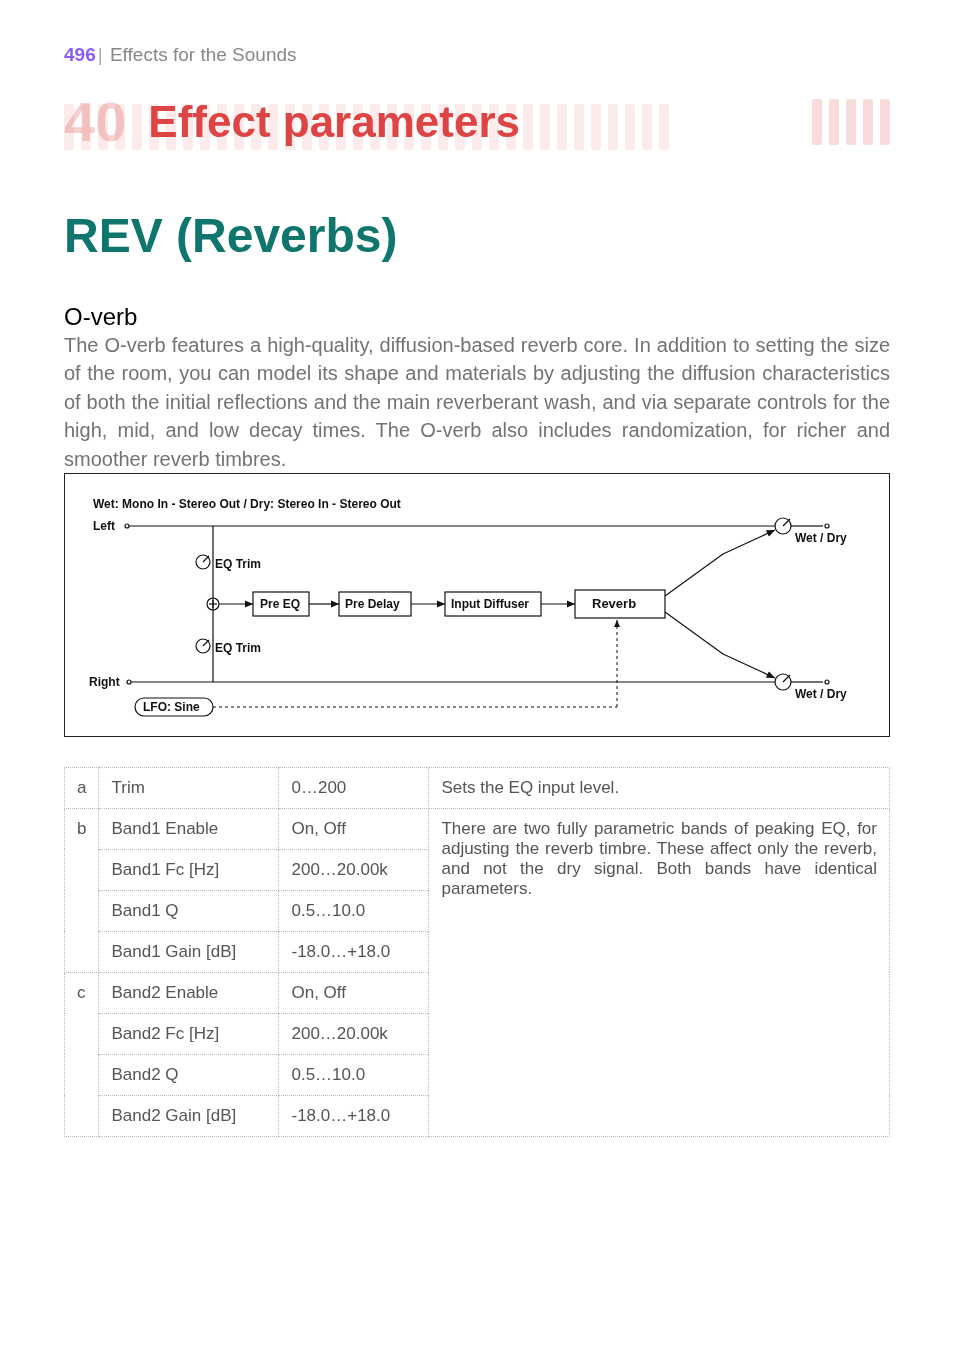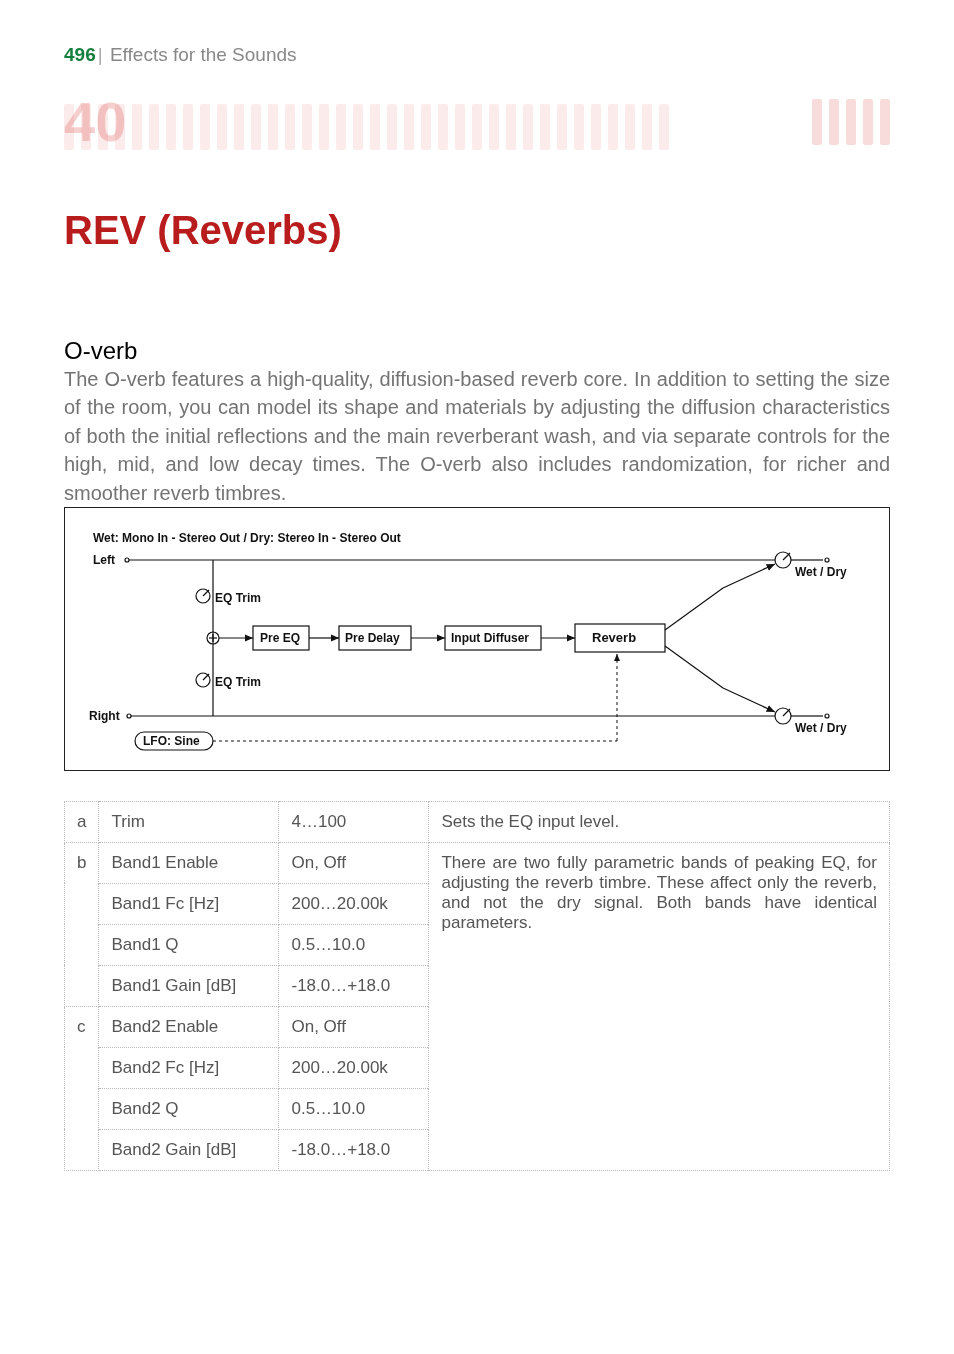--- a/index.html
+++ b/index.html
@@ -10,21 +10,21 @@
     font-family: "Helvetica Neue", Arial, sans-serif;
     color: #444;
     position: relative;
     padding: 44px 64px 44px 64px;
   }
   .page-header {
     font-size: 19px;
     color: #888;
     margin-bottom: 28px;
   }
-  .page-header .num { font-weight: 700; color: #15803d; }
+  .page-header .num { font-weight: 700; color: #8b5cf6; }
   .page-header .sep { margin: 0 2px; color: #aaa; }
   .chapter-row {
     display: flex;
     align-items: center;
     gap: 22px;
     margin-bottom: 58px;
   }
   .chapter-number {
     font-size: 56px;
     font-weight: 700;
@@ -52,24 +52,24 @@
     display: flex;
     gap: 7px;
     position: absolute;
     left: 64px;
     top: 104px;
     opacity: 0.10;
     z-index: -1;
   }
   .bars-under span { width: 10px; height: 46px; background: #d44; border-radius: 2px; }
   h2.section-heading {
-    font-size: 40px;
+    font-size: 48px;
     font-weight: 700;
-    color: #b91c1c;
-    margin-bottom: 84px;
+    color: #0f766e;
+    margin-bottom: 40px;
   }
   h3.sub-heading {
     font-size: 24px;
     font-weight: 500;
     color: #000000;
   }
   p.body-text {
     font-size: 20px;
     color: #737373;
     line-height: 1.42;
@@ -140,20 +140,21 @@
     <span></span>
     <span></span>
     <span></span>
     <span></span>
     <span></span>
     <span></span>
 </div>
 
 <div class="chapter-row">
   <div class="chapter-number">40</div>
+  <div class="chapter-title">Effect parameters</div>
   <div class="bars">
     <span></span>
       <span></span>
       <span></span>
       <span></span>
       <span></span>
   </div>
 </div>
 
 <h2 class="section-heading">REV (Reverbs)</h2>
@@ -243,21 +244,21 @@
       </marker>
     </defs>
   </svg>
 </div>
 
 <table class="param-table">
   <tbody>
       <tr>
     <td class="key">a</td>
     <td class="name">Trim</td>
-    <td class="range">4…100</td>
+    <td class="range">0…200</td>
     <td class="desc">Sets the EQ input level.</td>
   </tr>
   <tr>
     <td class="key" rowspan="4">b</td>
     <td class="name">Band1 Enable</td>
     <td class="range">On, Off</td>
     <td class="desc" rowspan="8">There are two fully parametric bands of peaking EQ, for adjusting the reverb timbre. These affect only the reverb, and not the dry signal. Both bands have identical parameters.</td>
   </tr>
   <tr>
     <td class="name">Band1 Fc [Hz]</td>

